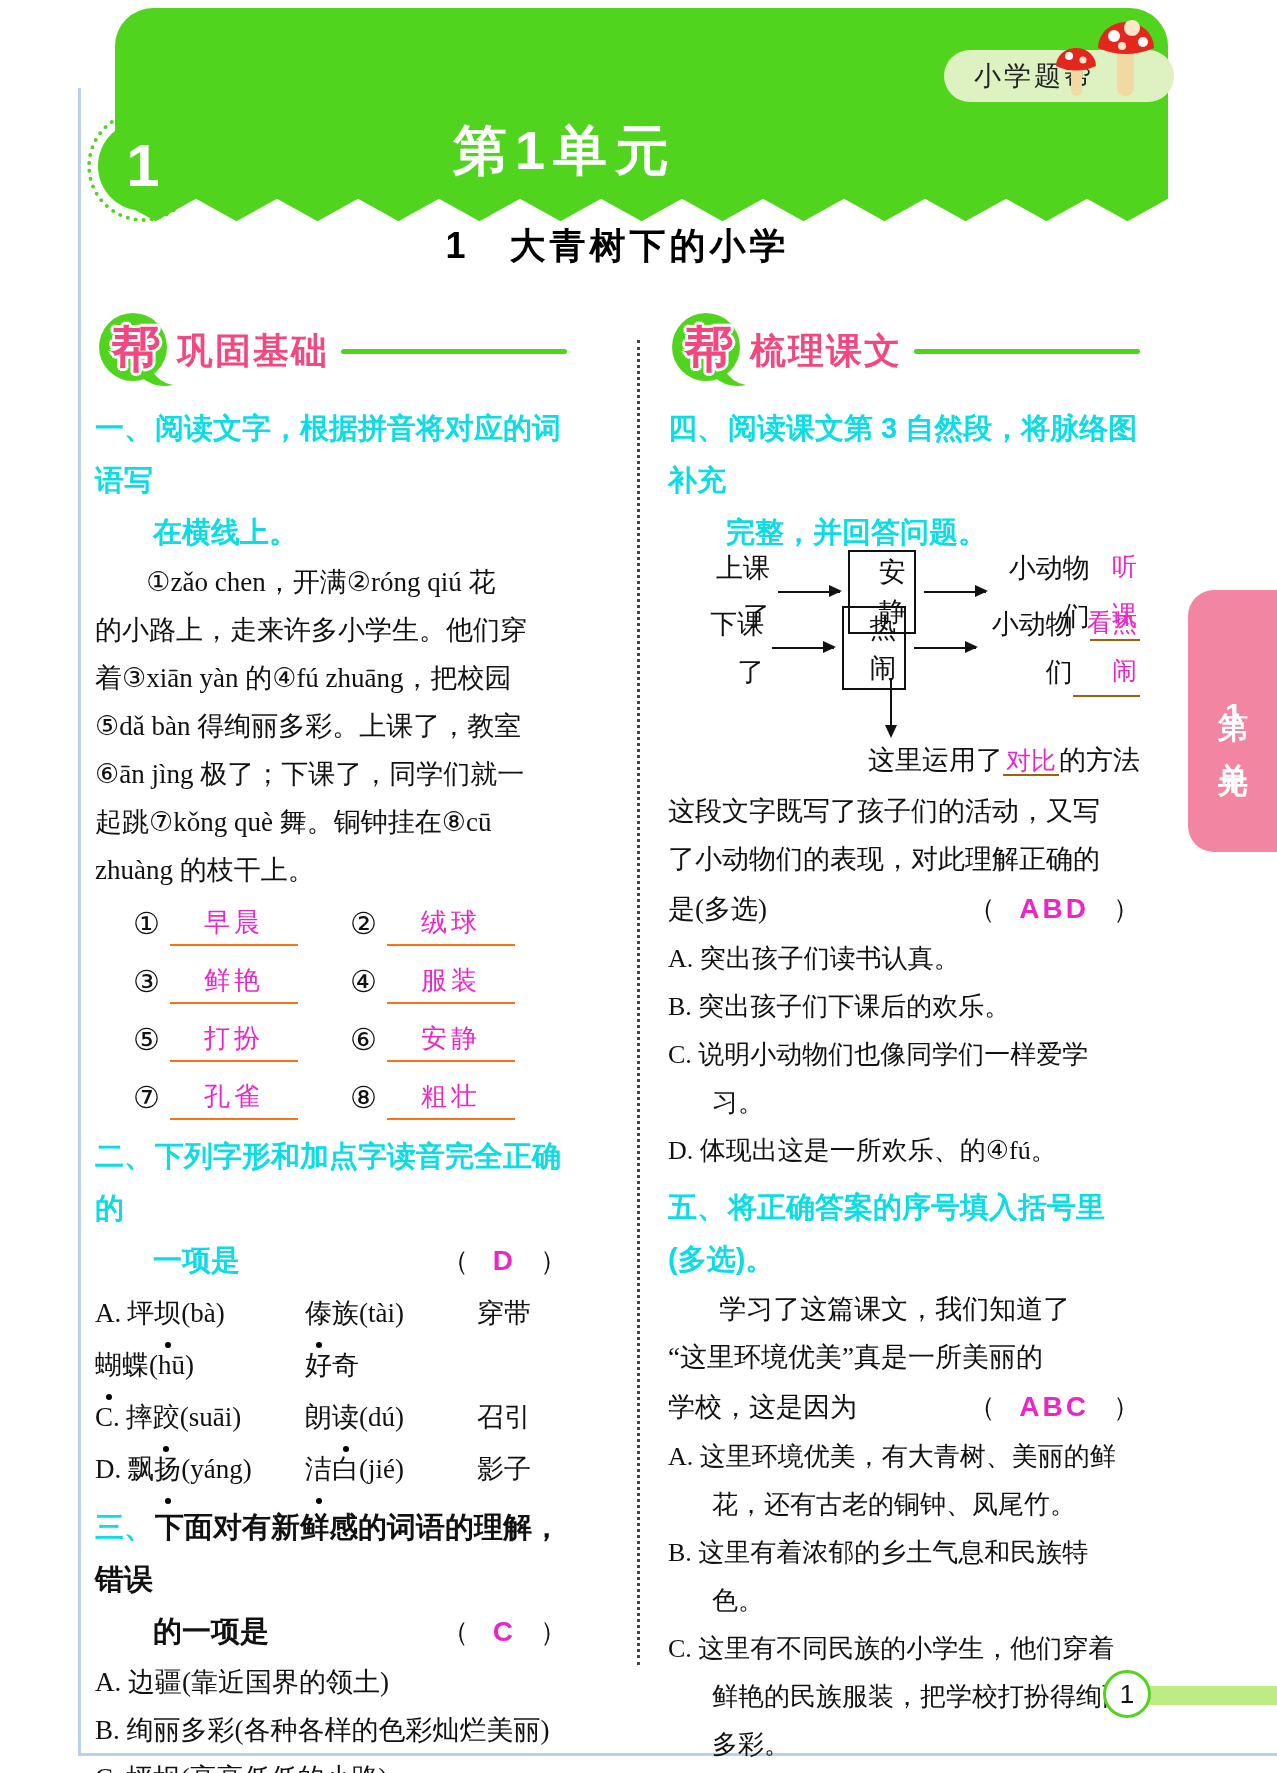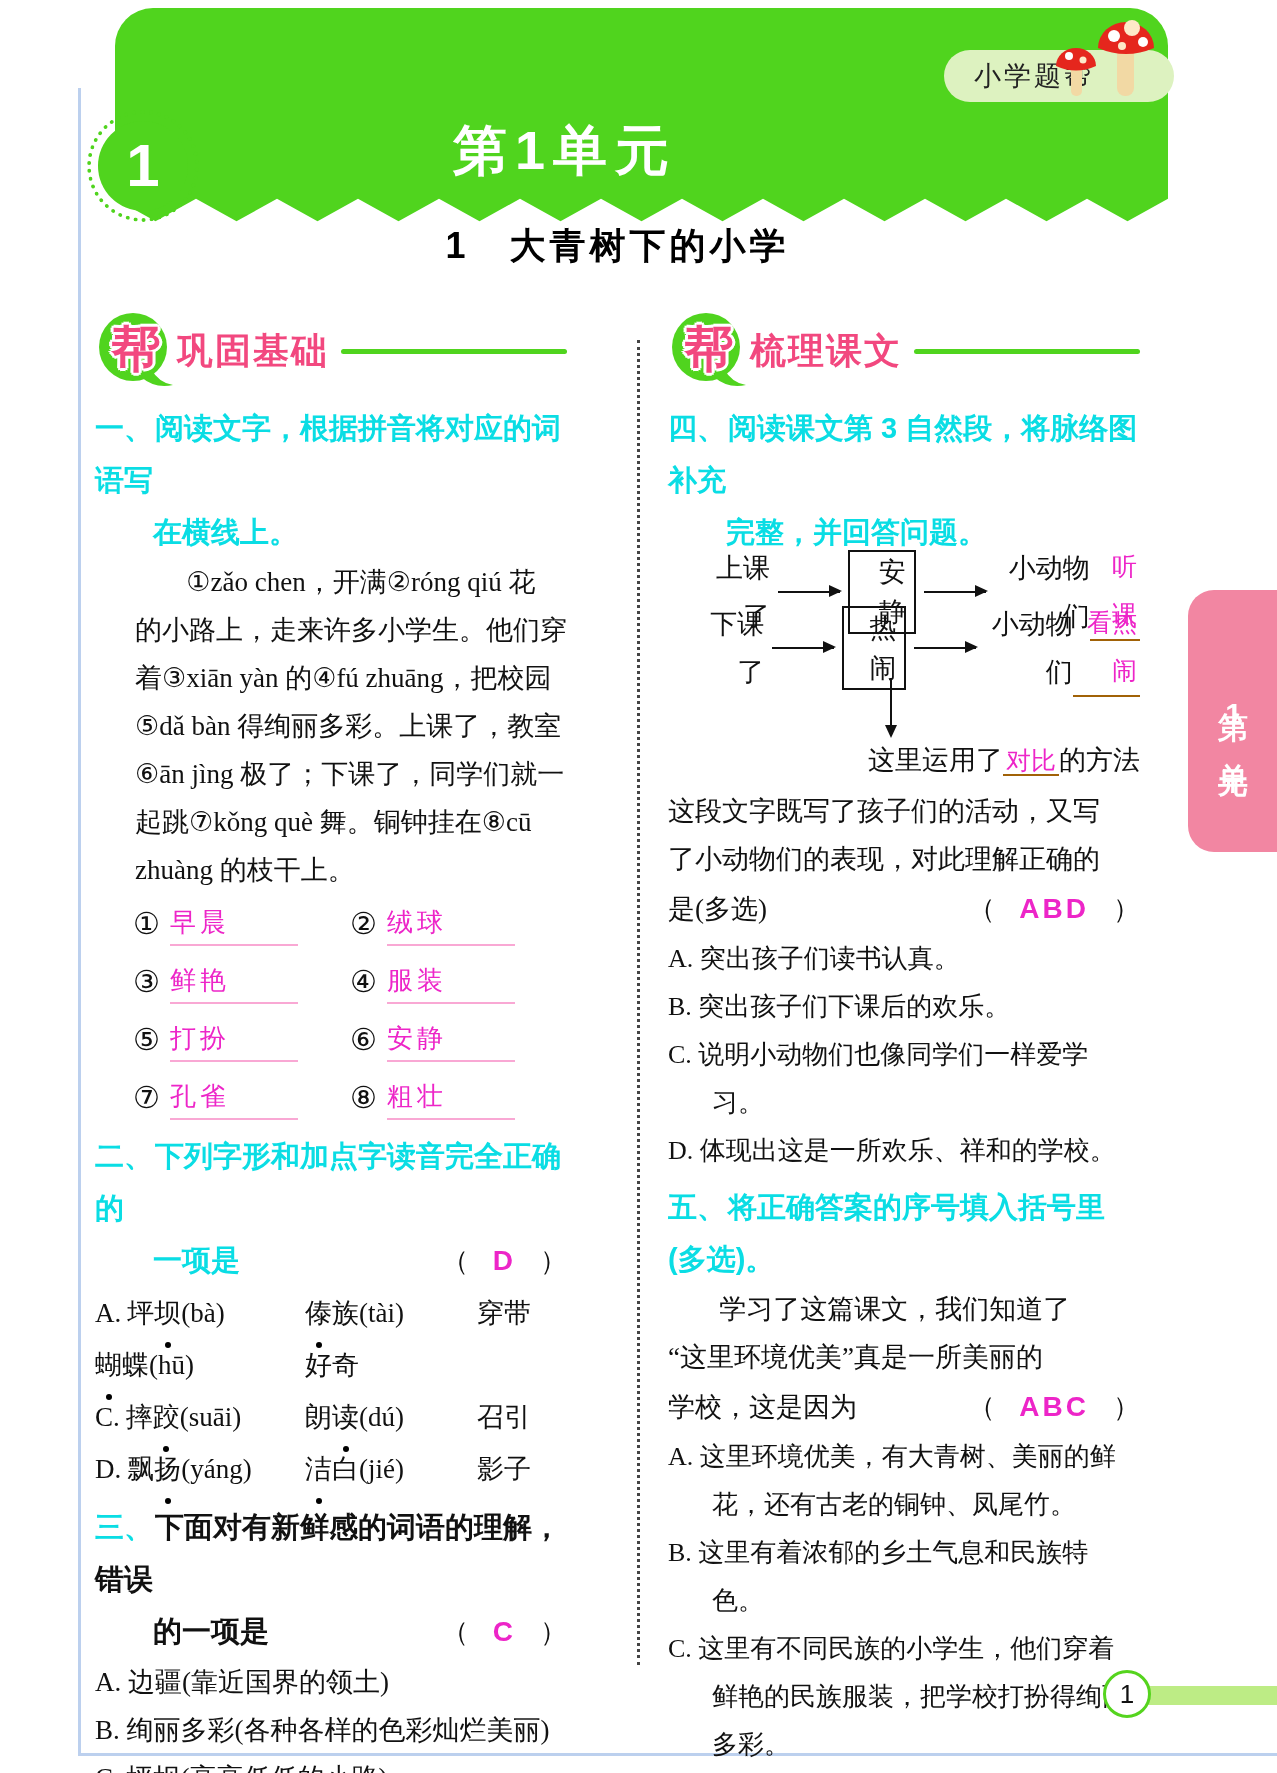--- a/index.html
+++ b/index.html
@@ -46,30 +46,30 @@
   
   .stem{font:bold 29px/52px "Liberation Sans","DejaVu Sans",sans-serif;color:#0adde4;}
   .stem .qnum{margin-right:2px;}
   .stem-cont{padding-left:58px;}
   .stem-black{color:#111;}
   .flexline{display:flex;justify-content:space-between;align-items:baseline;}
   .bracket{font:27px/52px "Liberation Serif","DejaVu Serif",serif;color:#111;white-space:nowrap;}
   .ansletter{color:#ed25c8;font:bold 28px/52px "Liberation Sans","DejaVu Sans",sans-serif;margin:0 24px;letter-spacing:3px;}
 
   
-  .para{margin-left:40px;font:27px/48px "Liberation Serif","DejaVu Serif","DejaVu Sans",serif;}
+  .para{font:27px/48px "Liberation Serif","DejaVu Serif","DejaVu Sans",serif;}
   .pline{white-space:nowrap;}
   .indent{text-indent:1.9em;}
   .para-flex{display:flex;justify-content:space-between;align-items:baseline;white-space:nowrap;}
 
   
   .blanks{display:grid;grid-template-columns:1fr 1fr;row-gap:14px;margin:8px 0 10px 38px;}
   .blank-item{height:44px;}
   .cnum{font:30px/44px "Liberation Serif","DejaVu Serif","DejaVu Sans",serif;color:#111;}
-  .blank-line{display:inline-block;width:128px;border-bottom:2px solid #f9a8d4;text-align:left;
+  .blank-line{display:inline-block;width:128px;border-bottom:2px solid #f97316;text-align:center;
           margin-left:10px;height:42px;vertical-align:bottom;}
   .blank-ans{color:#ed25c8;font:26px/40px "DejaVu Serif",serif;letter-spacing:4px;}
 
   
   .q2row{display:grid;grid-template-columns:210px 172px 1fr;font:27px/52px "Liberation Serif","DejaVu Serif","DejaVu Sans",serif;}
   .q2row .lab{margin-right:6px;}
   .dotchar{position:relative;display:inline-block;}
   .dotchar::after{content:"";position:absolute;left:50%;transform:translateX(-50%);bottom:-9px;
           width:6px;height:6px;border-radius:50%;background:#000;}
 
@@ -273,21 +273,21 @@
         <div class="pline">这段文字既写了孩子们的活动，又写</div>
         <div class="pline">了小动物们的表现，对此理解正确的</div>
         <div class="para-flex">
           <span>是(多选)</span>
           <span class="bracket">（<span class="ansletter">ABD</span>）</span>
         </div>
       </div>
       <div class="opt">A. 突出孩子们读书认真。</div>
       <div class="opt">B. 突出孩子们下课后的欢乐。</div>
       <div class="opt">C. 说明小动物们也像同学们一样爱学习。</div>
-      <div class="opt">D. 体现出这是一所欢乐、祥和的学校。</div>
+      <div class="opt">D. 体现出这是一所欢乐、的④fú。</div>
     </div>
 
     <div class="q">
       <div class="stem">
         <div><span class="qnum">五、</span><span>将正确答案的序号填入括号里(多选)。</span></div>
       </div>
       <div class="para" style="margin-left:0;">
         <div class="pline indent">学习了这篇课文，我们知道了</div>
         <div class="pline">“这里环境优美”真是一所美丽的</div>
         <div class="para-flex">

